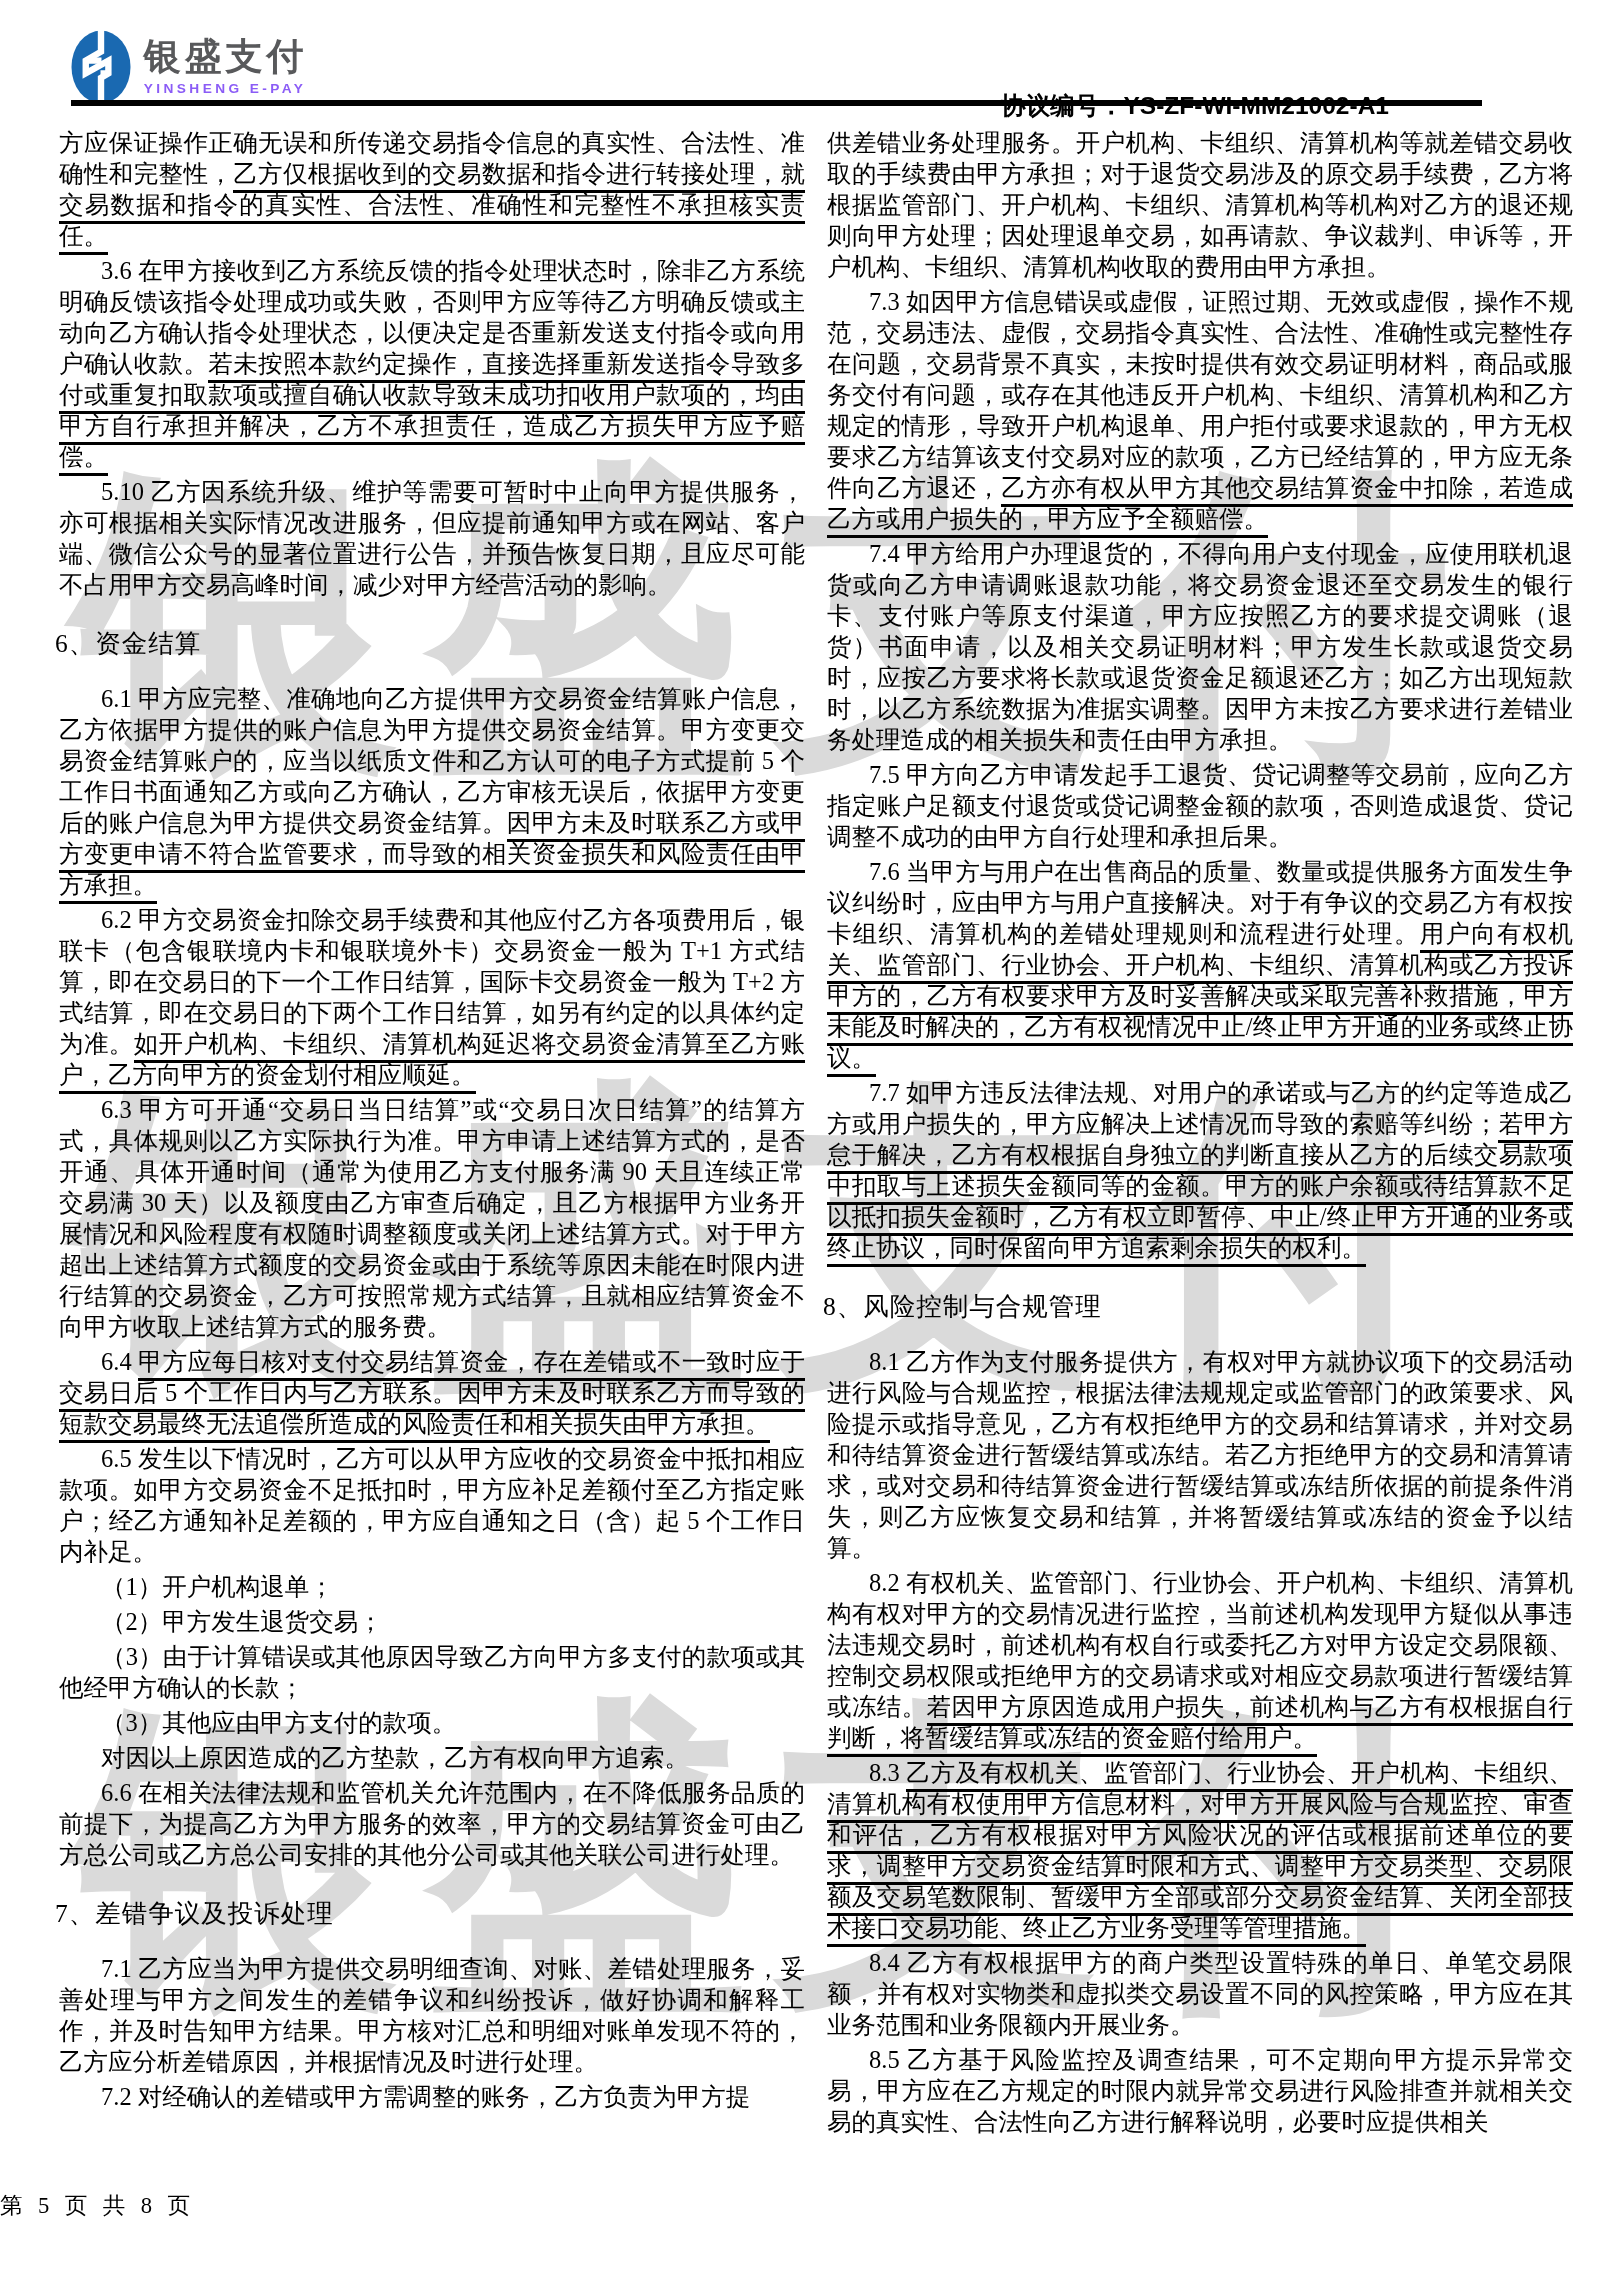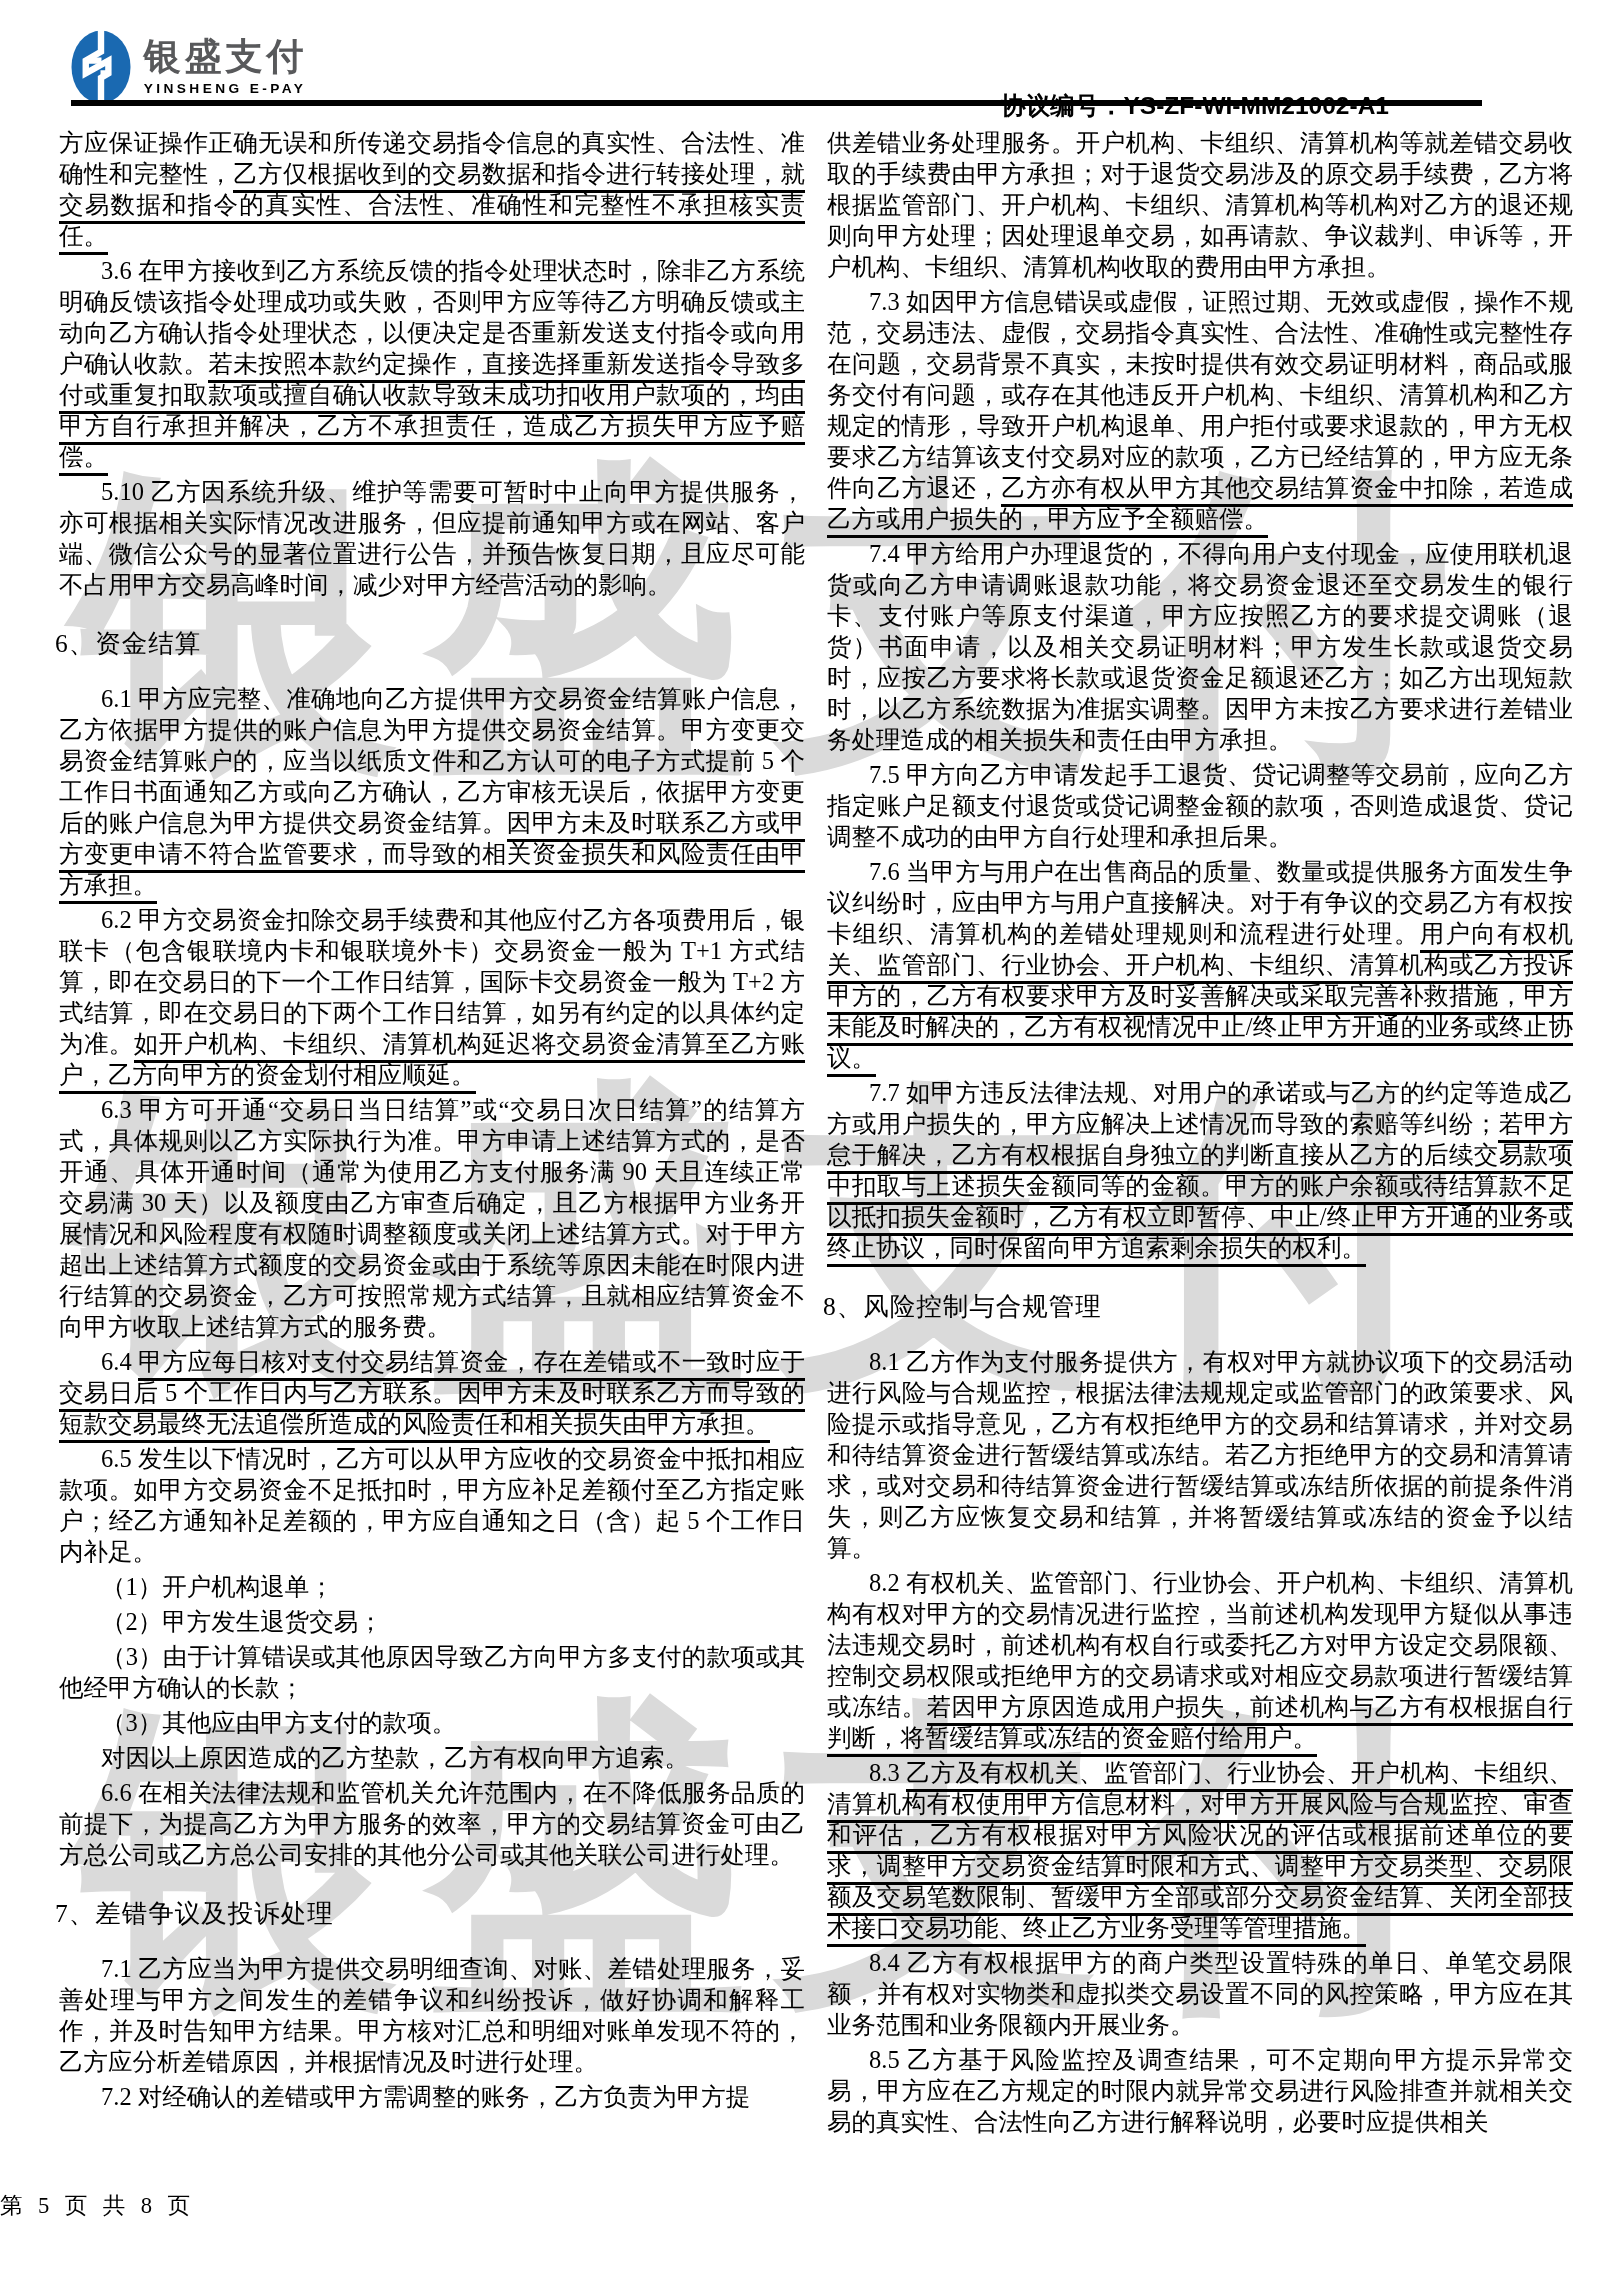--- a/index.html
+++ b/index.html
@@ -33,21 +33,21 @@
   .header { position:absolute; left:0; top:0; width:100%; z-index:2; }
   .logo { position:absolute; left:71px; top:30px; display:flex; align-items:center; }
   .logo-icon { width:60px; height:74px; }
   .logo-txt { margin-left:12.8px; }
   .logo-cn {
     font-family:"Liberation Sans","DejaVu Sans",sans-serif;
     font-size:37px; font-weight:700; letter-spacing:3.9px; color:#58595b; line-height:1.05;
   }
   .logo-en {
     font-family:"Liberation Sans","DejaVu Sans",sans-serif;
-    font-size:13.7px; font-weight:700; letter-spacing:3.4px; color:#000000; margin-top:4.9px;
+    font-size:13.7px; font-weight:700; letter-spacing:3.4px; color:#8b5cf6; margin-top:4.9px;
   }
   .agreement-no {
     position:absolute; left:1001px; top:48px;
     font-size:24.5px; font-weight:700;
     font-family:"Liberation Sans","DejaVu Sans",sans-serif;
     white-space:nowrap;
     margin-top:41px;
   }
   .header-rule {
     position:absolute; left:71px; top:100px;

